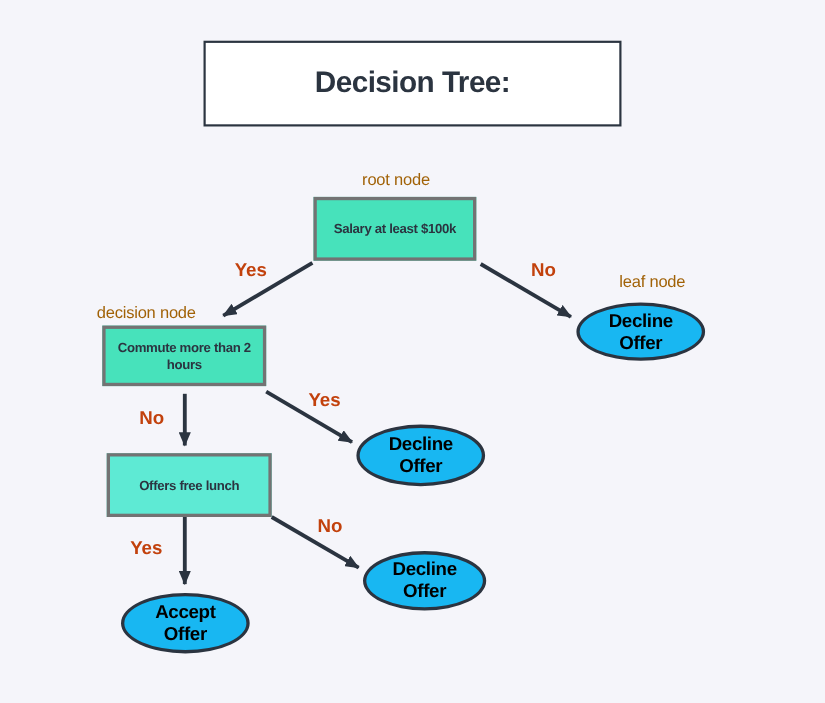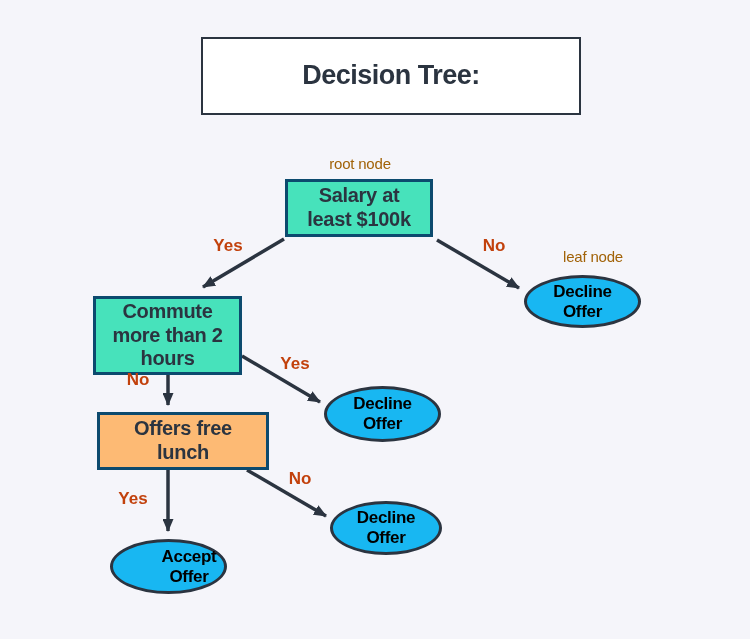--- a/index.html
+++ b/index.html
@@ -29,21 +29,20 @@
     width: 380px; height: 78px;
     background: #ffffff;
     border: 2px solid #2b3440;
     display: flex;
     flex-direction: column;
     align-items: center;
     justify-content: center;
     color: #2b3440;
     text-align: center;
     z-index: 3;
-    margin-left: 16px;
   }
   .title-heading {
     font-size: 27px;
     font-weight: 700;
     letter-spacing: -0.5px;
     line-height: 1.1;
   }
   .title-subheading {
     font-size: 21px;
     font-weight: 600;
@@ -58,27 +57,27 @@
     font-size: 15px;
     font-weight: 500;
     color: #a16207;
     letter-spacing: -0.2px;
     z-index: 2;
   }
 
   .decision-box {
     position: absolute;
     background: #47e2bb;
-    border: 3px solid #0c4a6e;
+    border: 3px solid #737373;
     color: #2b3440;
     display: flex;
     align-items: center;
     justify-content: center;
     text-align: center;
-    font-size: 20px;
+    font-size: 12px;
     font-weight: 700;
     line-height: 1.18;
     letter-spacing: -0.3px;
     z-index: 2;
   }
   .leaf-ellipse {
     position: absolute;
     background: #18b7f2;
     border: 3px solid #2b3440;
     border-radius: 50%;
@@ -125,42 +124,43 @@
     <line x1="242" y1="356" x2="320" y2="402" marker-end="url(#ah)"></line>
     <line x1="168" y1="470" x2="168" y2="531" marker-end="url(#ah)"></line>
     <line x1="247" y1="470" x2="326" y2="516" marker-end="url(#ah)"></line>
   </svg>
 
   <div class="title-box" style="background-color: rgb(255, 255, 255);">
     <div class="title-heading">Decision Tree:</div>
   </div>
 
   <div class="annotation" style="left:295px; top:155px;">root node</div>
+  <div class="annotation" style="left:68px; top:276px;">decision node</div>
   <div class="annotation" style="left:528px; top:248px;">leaf node</div>
 
   <div class="decision-box" style="left: 285px; top: 179px; width: 148px; height: 58px; background-color: rgb(71, 226, 187);">
     <span class="wrap-128">Salary at least $100k</span>
   </div>
-  <div class="decision-box" style="left: 93px; top: 296px; width: 149px; height: 79px; background-color: rgb(71, 226, 187);">
+  <div class="decision-box" style="left: 93px; top: 296px; width: 149px; height: 55px; background-color: rgb(71, 226, 187);">
     <span class="wrap-136">Commute more than 2 hours</span>
   </div>
-  <div class="decision-box" style="left: 97px; top: 412px; width: 172px; height: 58px; background-color: #fdba74;">
+  <div class="decision-box" style="left: 97px; top: 412px; width: 150px; height: 58px; background-color: #5eead4;">
     <span class="wrap-110">Offers free lunch</span>
   </div>
 
   <div class="leaf-ellipse" style="left: 524px; top: 275px; width: 117px; height: 53px; background-color: rgb(24, 183, 242);">
     <span class="wrap-70">Decline Offer</span>
   </div>
   <div class="leaf-ellipse" style="left: 324px; top: 386px; width: 117px; height: 56px; background-color: rgb(24, 183, 242);">
     <span class="wrap-70">Decline Offer</span>
   </div>
   <div class="leaf-ellipse" style="left: 330px; top: 501px; width: 112px; height: 54px; background-color: rgb(24, 183, 242);">
     <span class="wrap-70">Decline Offer</span>
   </div>
-  <div class="leaf-ellipse" style="left: 110px; top: 539px; width: 117px; height: 55px; background-color: rgb(24, 183, 242); justify-content: flex-end;">
+  <div class="leaf-ellipse" style="left: 110px; top: 539px; width: 117px; height: 55px; background-color: rgb(24, 183, 242);">
     <span class="wrap-70">Accept Offer</span>
   </div>
 
   <div class="edge-label" style="left:201px; top:236px;">Yes</div>
   <div class="edge-label" style="left:467px; top:236px;">No</div>
   <div class="edge-label" style="left:111px; top:370px;">No</div>
   <div class="edge-label" style="left:268px; top:354px;">Yes</div>
   <div class="edge-label" style="left:106px; top:489px;">Yes</div>
   <div class="edge-label" style="left:273px; top:469px;">No</div>
 

